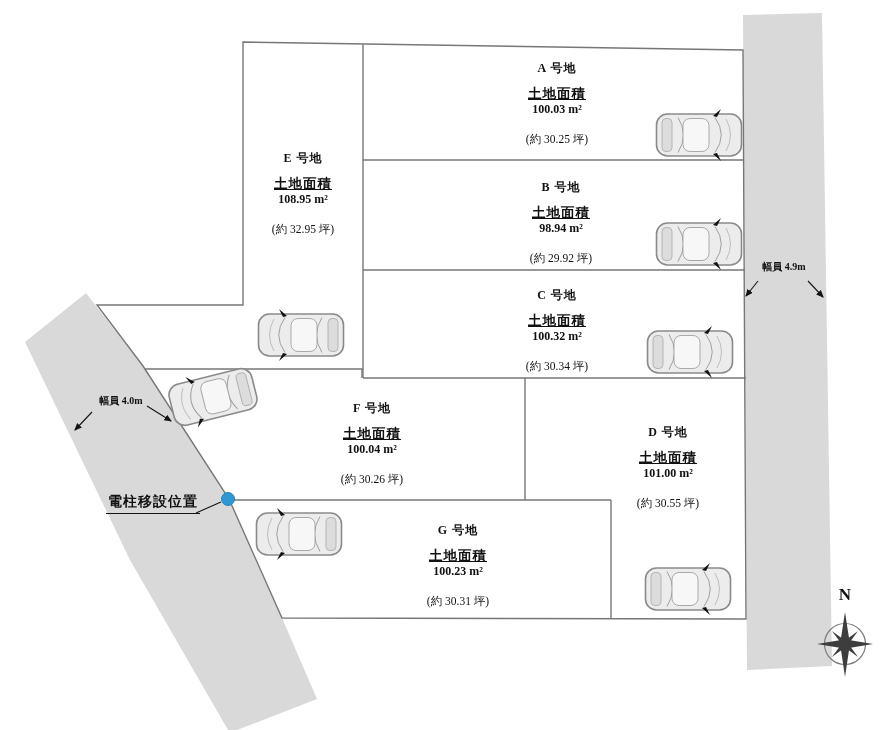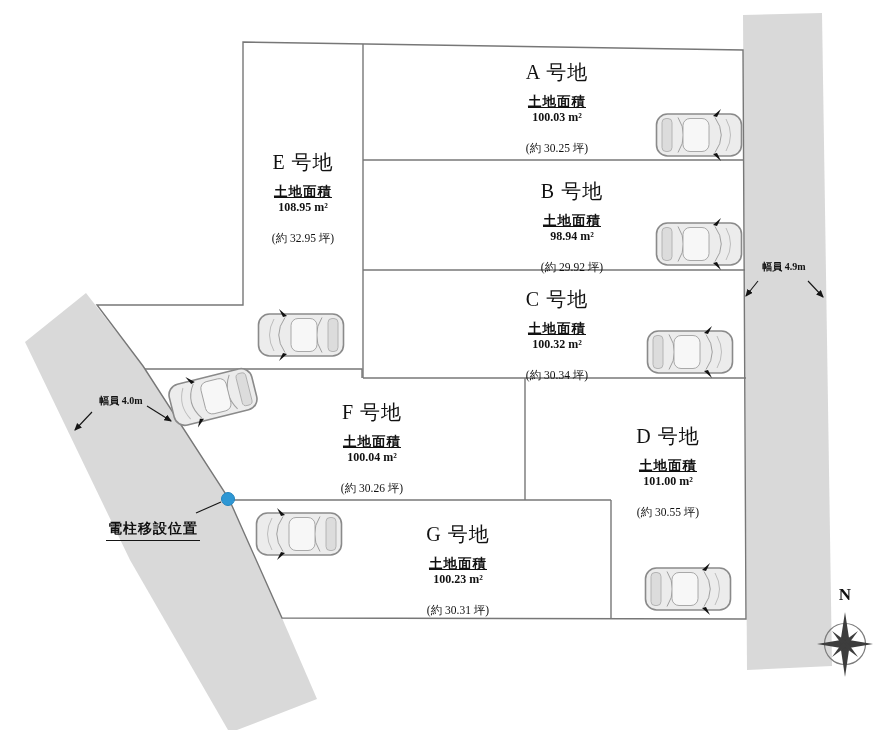--- a/index.html
+++ b/index.html
@@ -14,21 +14,21 @@
   html,body{margin:0;padding:0;background:#ffffff;}
   #canvas{
     position:relative;width:885px;height:730px;background:#ffffff;overflow:hidden;
     font-family:"Liberation Serif","DejaVu Serif",serif;color:var(--text-color);
   }
   #plan-svg{position:absolute;left:0;top:0;}
   .road{fill:var(--road-fill);stroke:none;}
   .bline{fill:none;stroke:var(--boundary-line);stroke-width:1.4;}
   .ann-line{stroke:#151515;stroke-width:1.1;fill:none;}
   .lot-label{position:absolute;width:210px;text-align:center;line-height:1.05;}
-  .lot-title{font-size:20px;font-weight:normal;letter-spacing:1px;}
+  .lot-title{font-size:12px;font-weight:bold;letter-spacing:1px;}
   .lot-area-caption{margin-top:12px;font-size:13.5px;font-weight:bold;letter-spacing:1px;text-decoration:underline;}
   .lot-area-value{margin-top:2px;font-size:12px;font-weight:bold;}
   .lot-tsubo{margin-top:18px;font-size:11.5px;}
   .road-width-label{position:absolute;width:90px;text-align:center;font-size:10px;font-weight:bold;}
   .pole-label{position:absolute;font-size:14px;font-weight:bold;border-bottom:1.4px solid #151515;padding:0 2px 2px 2px;letter-spacing:1px;}
   .north-label{position:absolute;width:40px;text-align:center;font-size:17px;font-weight:bold;}
 </style>
 </head>
 <body>
 
@@ -97,21 +97,21 @@
       <polygon fill="var(--compass)" points="832,657 847,646 843,642"></polygon>
     </g>
   </svg>
 
   <div class="lot-label" style="left:452px;top:62px;">
     <div class="lot-title">A 号地</div>
     <div class="lot-area-caption">土地面積</div>
     <div class="lot-area-value">100.03 m²</div>
     <div class="lot-tsubo">(約 30.25 坪)</div>
   </div>
-  <div class="lot-label" style="left:467px;top:181px;">
+  <div class="lot-label" style="left:456px;top:181px;">
     <div class="lot-title">B 号地</div>
     <div class="lot-area-caption">土地面積</div>
     <div class="lot-area-value">98.94 m²</div>
     <div class="lot-tsubo">(約 29.92 坪)</div>
   </div>
   <div class="lot-label" style="left:452px;top:289px;">
     <div class="lot-title">C 号地</div>
     <div class="lot-area-caption">土地面積</div>
     <div class="lot-area-value">100.32 m²</div>
     <div class="lot-tsubo">(約 30.34 坪)</div>
@@ -137,17 +137,17 @@
   <div class="lot-label" style="left:353px;top:524px;">
     <div class="lot-title">G 号地</div>
     <div class="lot-area-caption">土地面積</div>
     <div class="lot-area-value">100.23 m²</div>
     <div class="lot-tsubo">(約 30.31 坪)</div>
   </div>
 
   <div class="road-width-label" style="left:739px;top:260px;">幅員 4.9m</div>
   <div class="road-width-label" style="left:76px;top:394px;">幅員 4.0m</div>
 
-  <div class="pole-label" style="left:106px;top:493px;margin-top:27px;">電柱移設位置</div>
+  <div class="pole-label" style="left:106px;top:493px;">電柱移設位置</div>
 
   <div class="north-label" style="left:825px;top:585px;">N</div>
 
 </div>
 
 </body></html>

